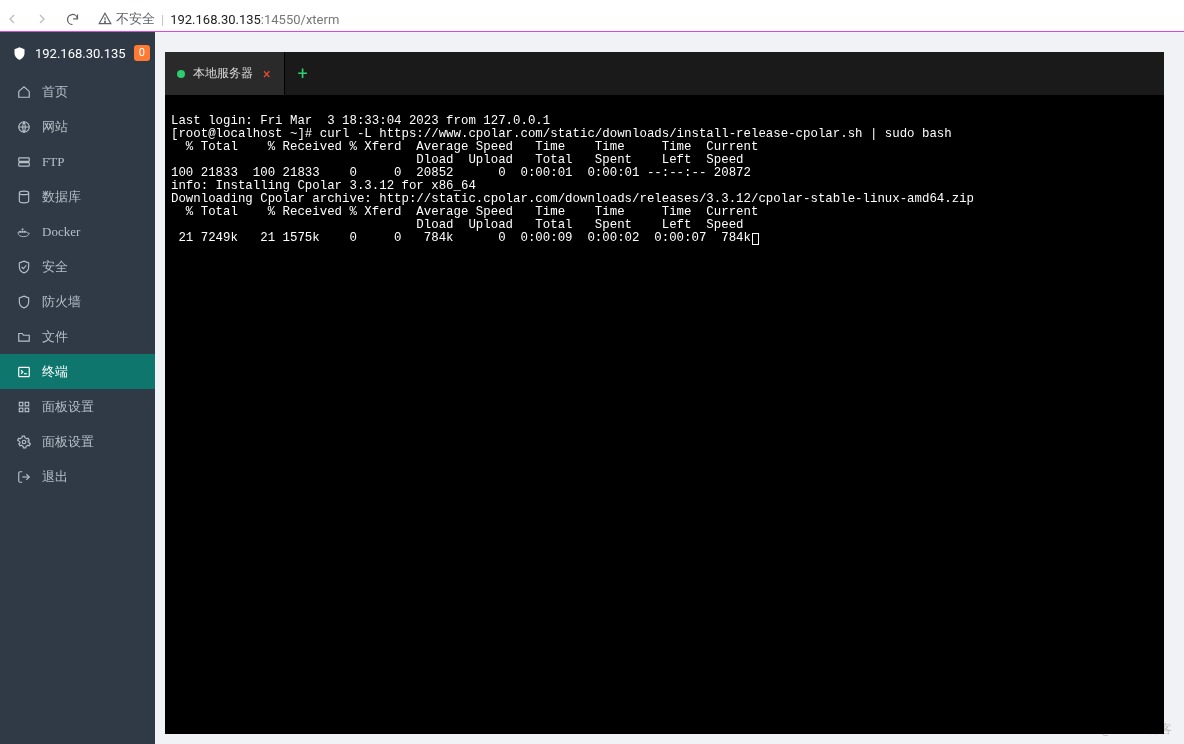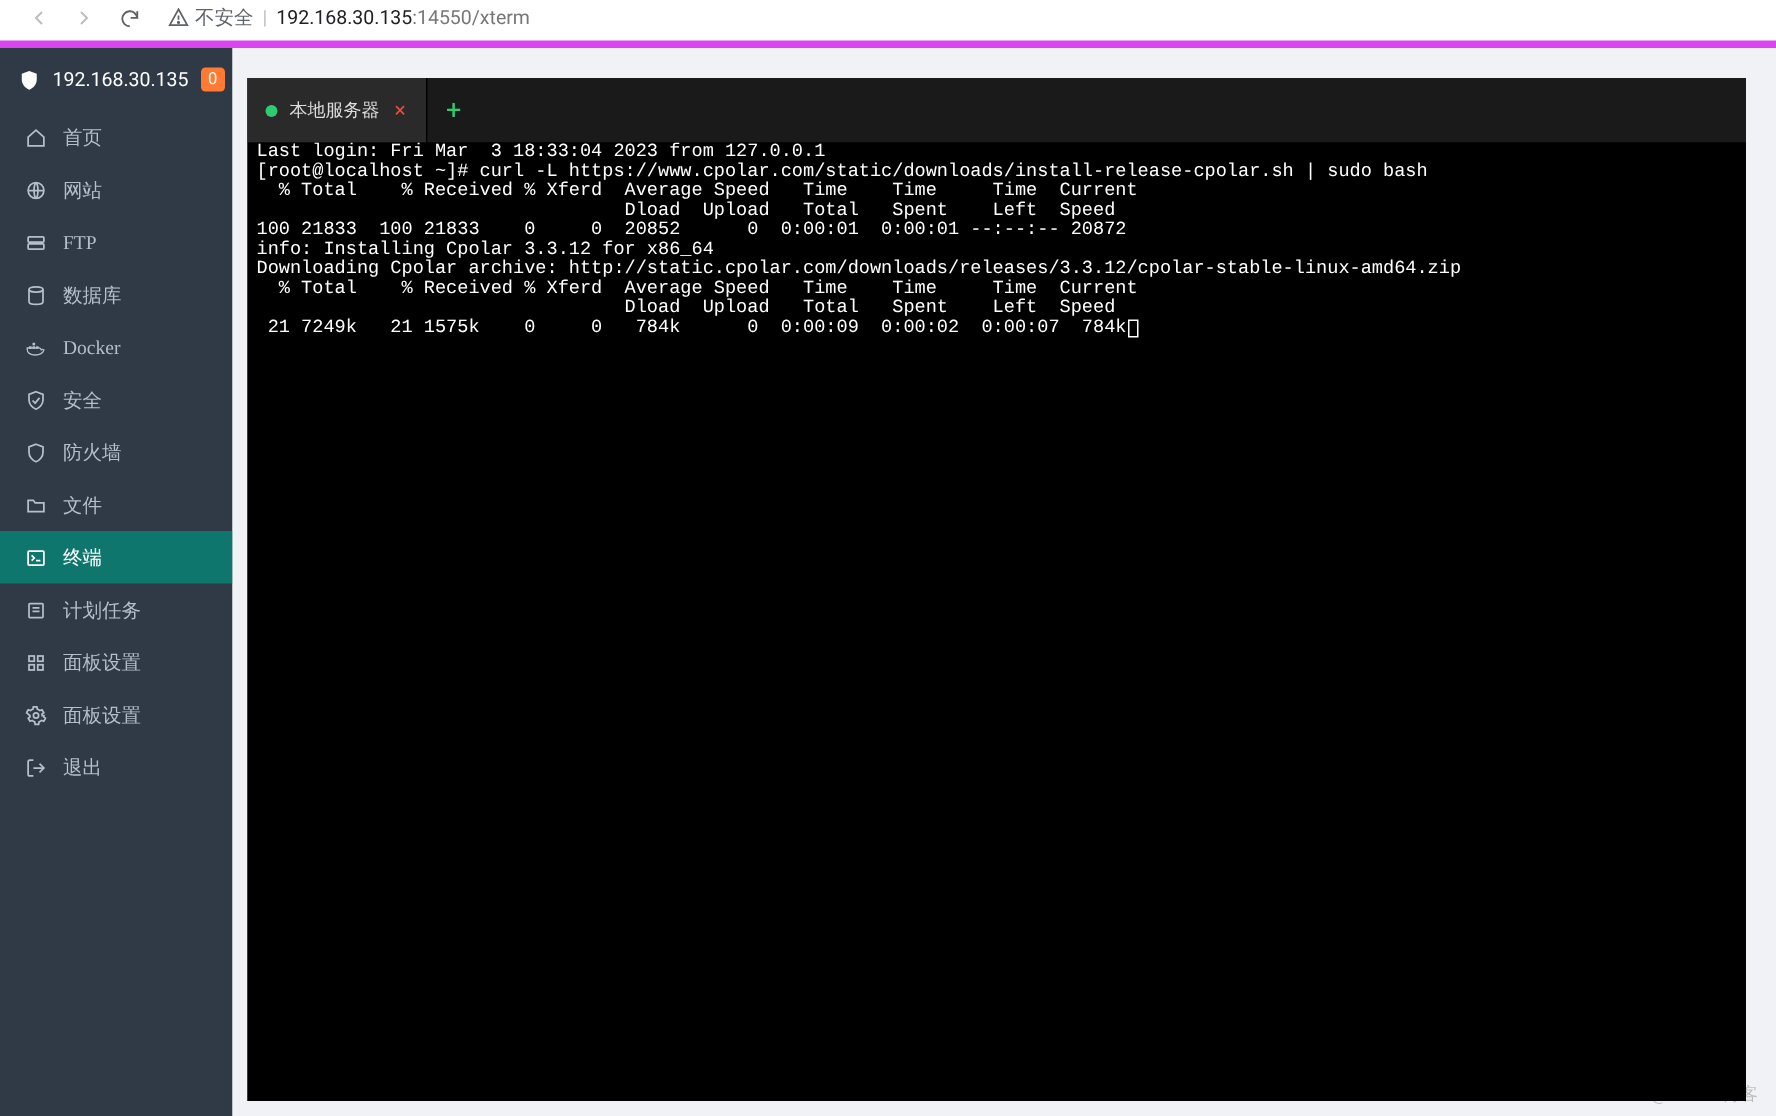--- a/index.html
+++ b/index.html
@@ -8,24 +8,24 @@
     font-size: 13px;
     background: #f5f5f5;
     width: 1184px;
     height: 744px;
     overflow: hidden;
   }
   
   .browser-bar {
     height: 32px;
     background: #fff;
-    border-bottom: 5px solid #d946ef;
-    display: flex;
-    align-items: flex-start;
-    padding: 0 14px;
+    border-bottom: 1px solid #d946ef;
+    display: flex;
+    align-items: flex-end;
+    padding: 0 0;
     gap: 6px;
   }
   .browser-bar .nav-btn {
     width: 24px; height: 24px;
     display: flex; align-items: center; justify-content: center;
     color: #606060;
     border-radius: 50%;
     cursor: pointer;
   }
   .browser-bar .nav-btn.disabled { color: #bdbdbd; cursor: default; }
@@ -148,21 +148,21 @@
     font-size: 18px;
     cursor: pointer;
   }
   .terminal {
     flex: 1;
     background: #000;
     color: #fff;
     font-family: "Courier New", Consolas, monospace;
     font-size: 12.4px;
     line-height: 1.05;
-    padding: 0 6px;
+    padding: 20px 6px;
     white-space: pre;
     overflow: hidden;
   }
   .cursor-block {
     display: inline-block;
     width: 7px;
     height: 12px;
     border: 1px solid #fff;
     vertical-align: text-bottom;
     margin-left: 1px;
@@ -301,30 +301,20 @@
     </div>
     <div class="sb-item active">
       <span class="ic">
           <svg width="14" height="14" viewBox="0 0 24 24" fill="none" stroke="currentColor" stroke-width="2">
             <rect x="3" y="4" width="18" height="16" rx="1"></rect>
             <polyline points="7 9 10 12 7 15"></polyline>
             <line x1="12" y1="15" x2="17" y2="15"></line>
           </svg>
         </span>
       <span>终端</span>
-    </div>
-    <div class="sb-item">
-      <span class="ic">
-          <svg width="14" height="14" viewBox="0 0 24 24" fill="none" stroke="currentColor" stroke-width="2">
-            <rect x="4" y="4" width="16" height="16" rx="1"></rect>
-            <line x1="8" y1="9" x2="16" y2="9"></line>
-            <line x1="8" y1="13" x2="16" y2="13"></line>
-          </svg>
-        </span>
-      <span>计划任务</span>
     </div>
     <div class="sb-item">
       <span class="ic">
           <svg width="14" height="14" viewBox="0 0 24 24" fill="none" stroke="currentColor" stroke-width="2">
             <rect x="4" y="4" width="6" height="6"></rect>
             <rect x="14" y="4" width="6" height="6"></rect>
             <rect x="4" y="14" width="6" height="6"></rect>
             <rect x="14" y="14" width="6" height="6"></rect>
           </svg>
         </span>

